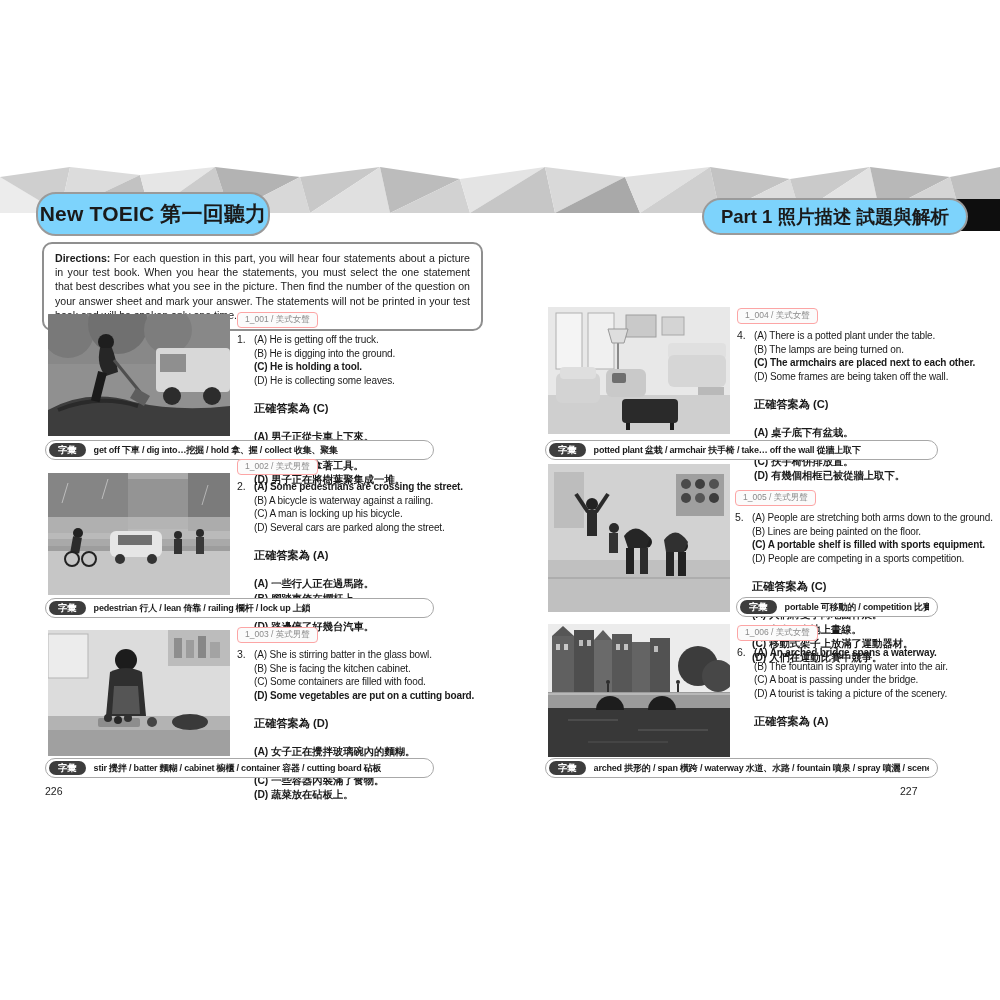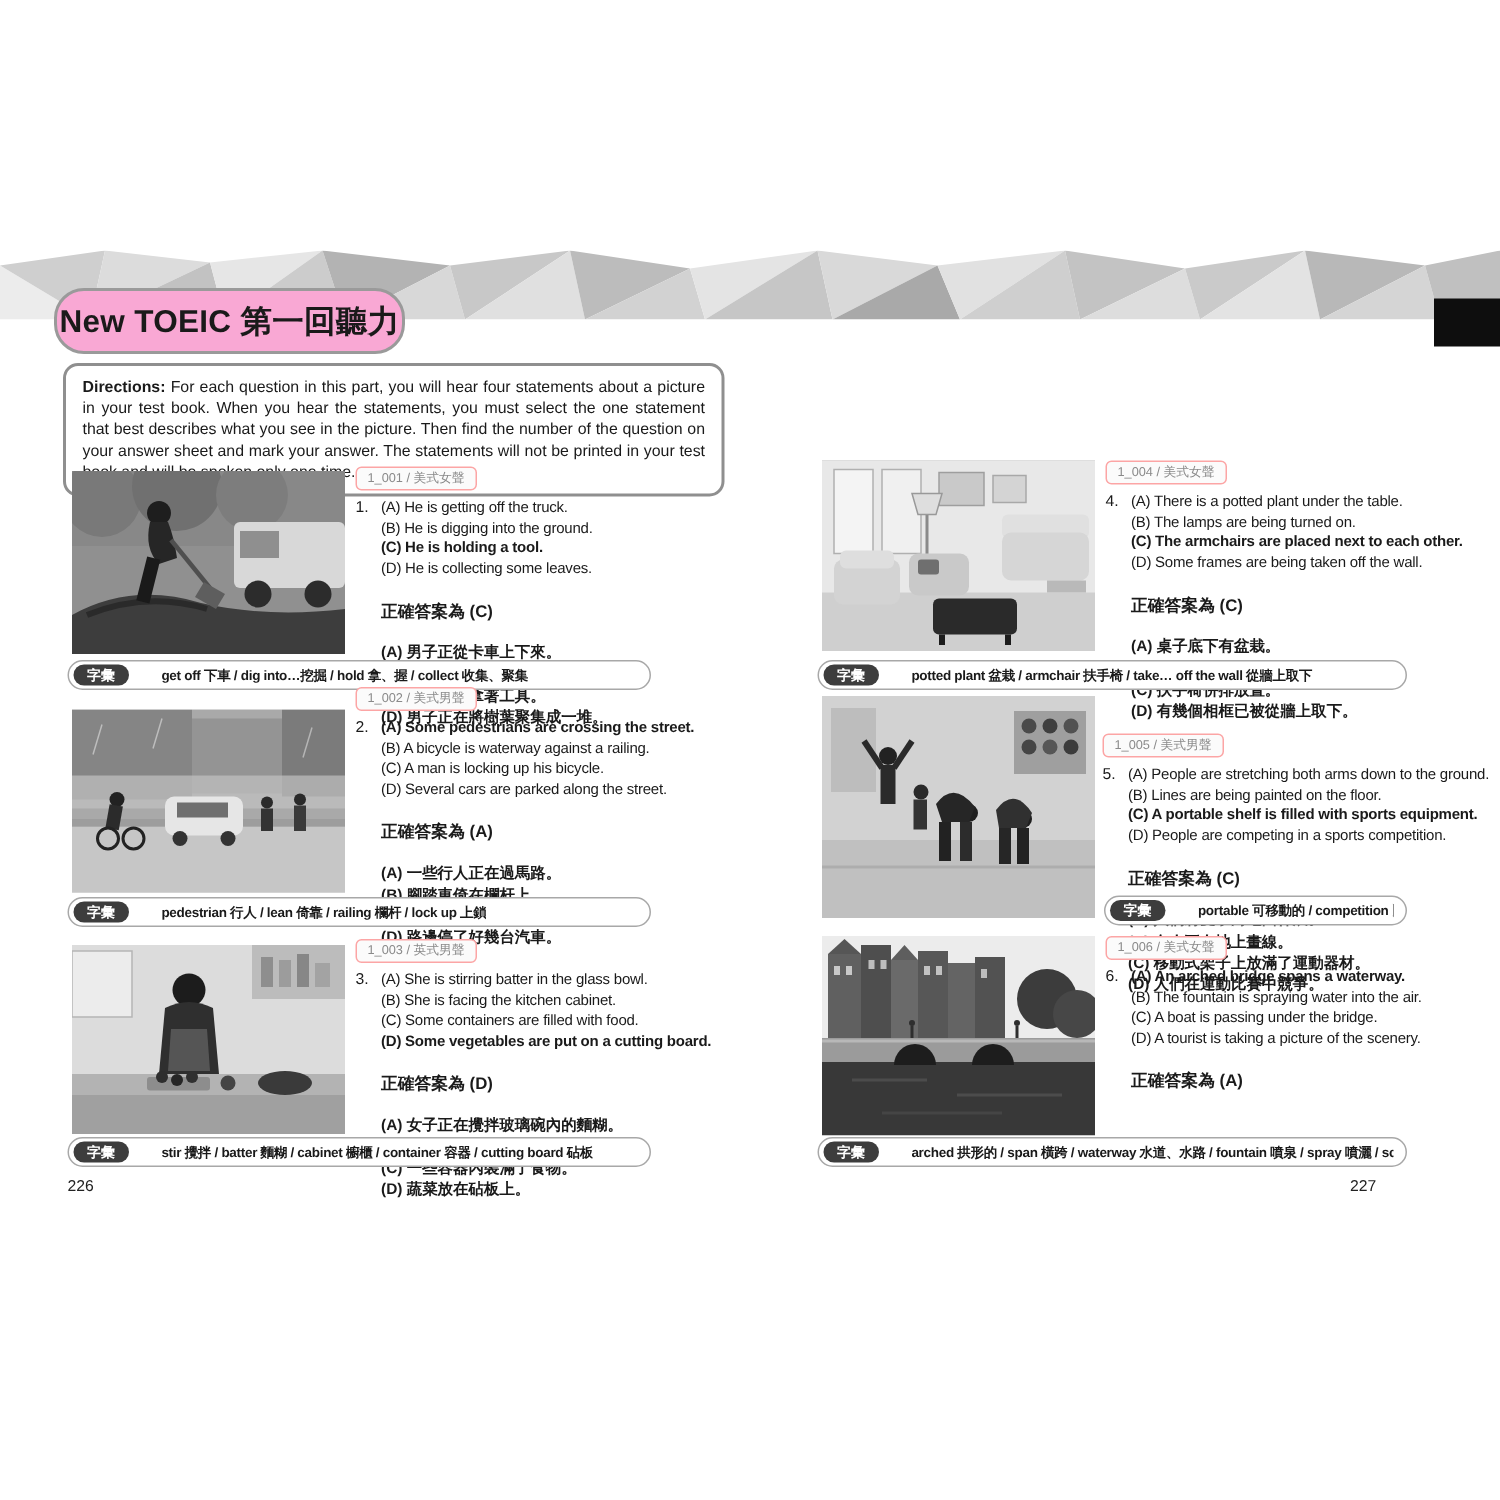--- a/index.html
+++ b/index.html
@@ -1,20 +1,20 @@
 <!DOCTYPE html>
 <html><head>
 <meta charset="utf-8">
 <style>
   html,body{margin:0;padding:0;background:#fff;}
   .canvas{position:relative;width:1000px;height:1000px;background:#ffffff;overflow:hidden;
           font-family:"Liberation Sans",sans-serif;color:#1a1a1a;}
   .band{position:absolute;left:0;top:167px;width:1000px;height:46px;}
   .black-accent{position:absolute;left:956px;top:199px;width:44px;height:32px;background:#0e0e0e;}
-  .pill{position:absolute;background:#f9a8d4;border:2px solid #9a9a9a;border-radius:20px;
+  .pill{position:absolute;background:#7dd3fc;border:2px solid #9a9a9a;border-radius:20px;
         display:flex;align-items:center;justify-content:center;font-weight:bold;z-index:3;}
   .pill-left{left:36px;top:192px;width:230px;height:40px;font-size:21px;letter-spacing:0.2px;}
   .pill-right{left:702px;top:198px;width:262px;height:33px;font-size:18.5px;}
   .directions{position:absolute;left:42px;top:242px;width:441px;border:2px solid #8f8f8f;
               border-radius:10px;padding:7px 11px;box-sizing:border-box;font-size:10.6px;
               line-height:14.2px;text-align:justify;background:#fff;}
   .directions b{font-weight:bold;}
   .photo{position:absolute;overflow:hidden;background:#bbb;}
   .photo svg{display:block;}
   .qblock{position:absolute;}
@@ -22,21 +22,21 @@
        color:#8a8a8a;font-size:8.5px;padding:1px 7px;margin-bottom:5px;}
   .qrow{display:flex;}
   .qnum{width:17px;font-size:10.5px;line-height:13.6px;flex:none;}
   .opts{flex:1;}
   .opt{font-size:10px;line-height:13.6px;letter-spacing:-0.15px;}
   .opt.correct{font-weight:bold;}
   .ansline{font-size:11.2px;font-weight:bold;margin-top:14px;}
   .zhopts{margin-top:14px;}
   .zh{font-size:10.3px;font-weight:bold;line-height:14.2px;}
   .vocab{position:absolute;height:20px;border:1.5px solid #a8a8a8;border-radius:11px;background:#fff;
-         display:flex;align-items:center;gap:22px;padding:0 8px 0 3px;box-sizing:border-box;}
+         display:flex;align-items:center;gap:8px;padding:0 8px 0 3px;box-sizing:border-box;}
   .vocab-badge{background:#3d3d3d;color:#fff;border-radius:9px;font-size:9.3px;font-weight:bold;
                padding:2px 9px;flex:none;line-height:10px;}
   .vocab-text{font-size:9px;font-weight:bold;letter-spacing:-0.2px;white-space:nowrap;overflow:hidden;}
   .pagenum{position:absolute;font-size:10.5px;color:#222;}
 </style>
 </head>
 <body>
 
 <div class="canvas">
 
@@ -66,20 +66,23 @@
       <polygon points="870,0 800,46 880,46" fill="#e3e3e3"></polygon>
       <polygon points="870,0 880,46 950,10" fill="#b8b8b8"></polygon>
       <polygon points="950,10 880,46 960,46" fill="#d5d5d5"></polygon>
       <polygon points="950,10 960,46 1000,46 1000,0" fill="#c0c0c0"></polygon>
     </svg>
   </div>
   <div class="black-accent"></div>
 
   <div class="pill pill-left">
     <span>New TOEIC 第一回聽力</span>
+  </div>
+  <div class="pill pill-right">
+    <span>Part 1 照片描述 試題與解析</span>
   </div>
 
   <div class="directions">
     <b>Directions:</b>
     <span>For each question in this part, you will hear four statements about a picture in your test book. When you hear the statements, you must select the one statement that best describes what you see in the picture. Then find the number of the question on your answer sheet and mark your answer. The statements will not be printed in your test book and will be spoken only one time.</span>
   </div>
 
   <div class="photo" style="left:48px;top:314px;">
     <svg width="182" height="122" viewBox="0 0 182 122">
       <rect width="182" height="122" fill="#909090"></rect>

